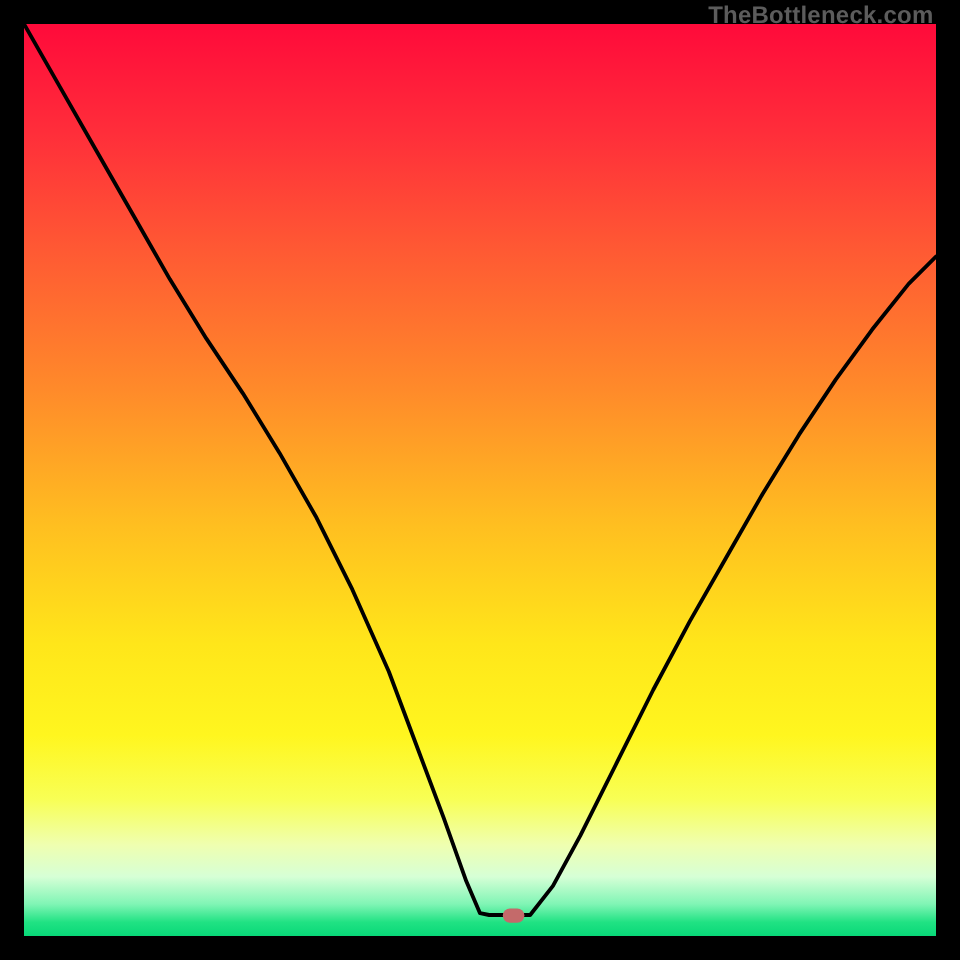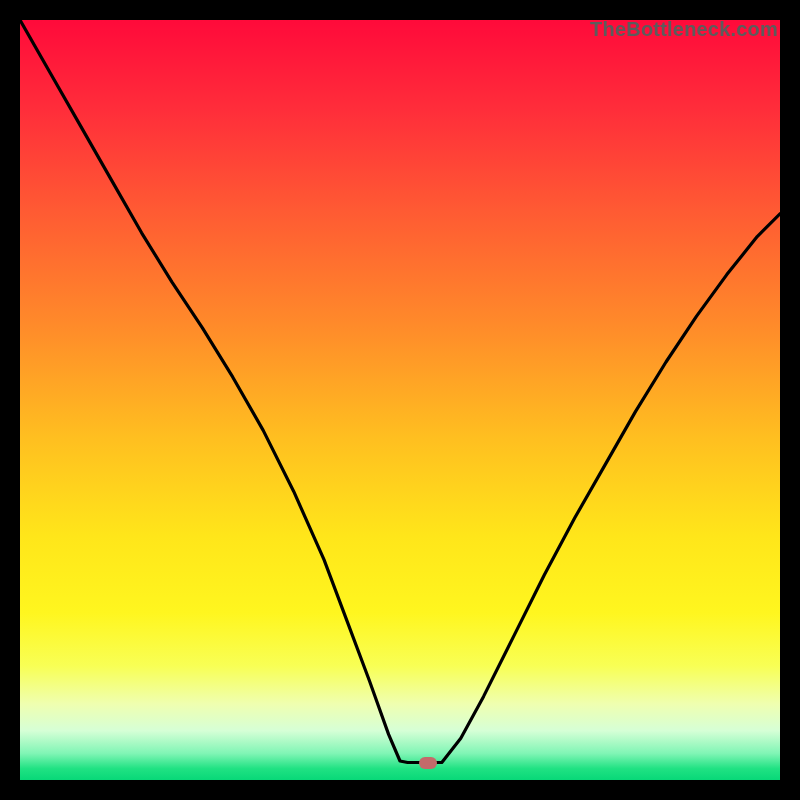--- a/index.html
+++ b/index.html
@@ -25,21 +25,21 @@
   }
   .gradient-bg {
     position: absolute;
     left: 0;
     top: 0;
     width: 760px;
     height: 760px;
   }
   .watermark {
     position: absolute;
-    top: 18px;
+    top: 2px;
     right: 22px;
     font-family: Arial, Helvetica, sans-serif;
     font-size: 20px;
     font-weight: 600;
     color: #5c5c5c;
     letter-spacing: 0.2px;
     margin-left: 20px;
   }
   .curve {
     position: absolute;

